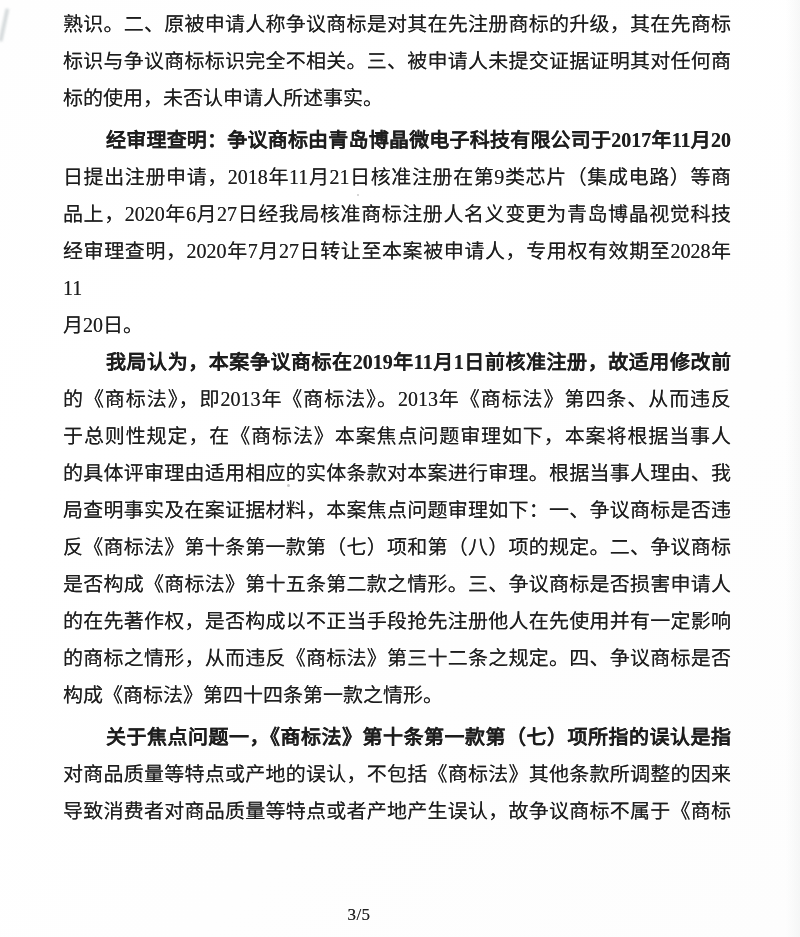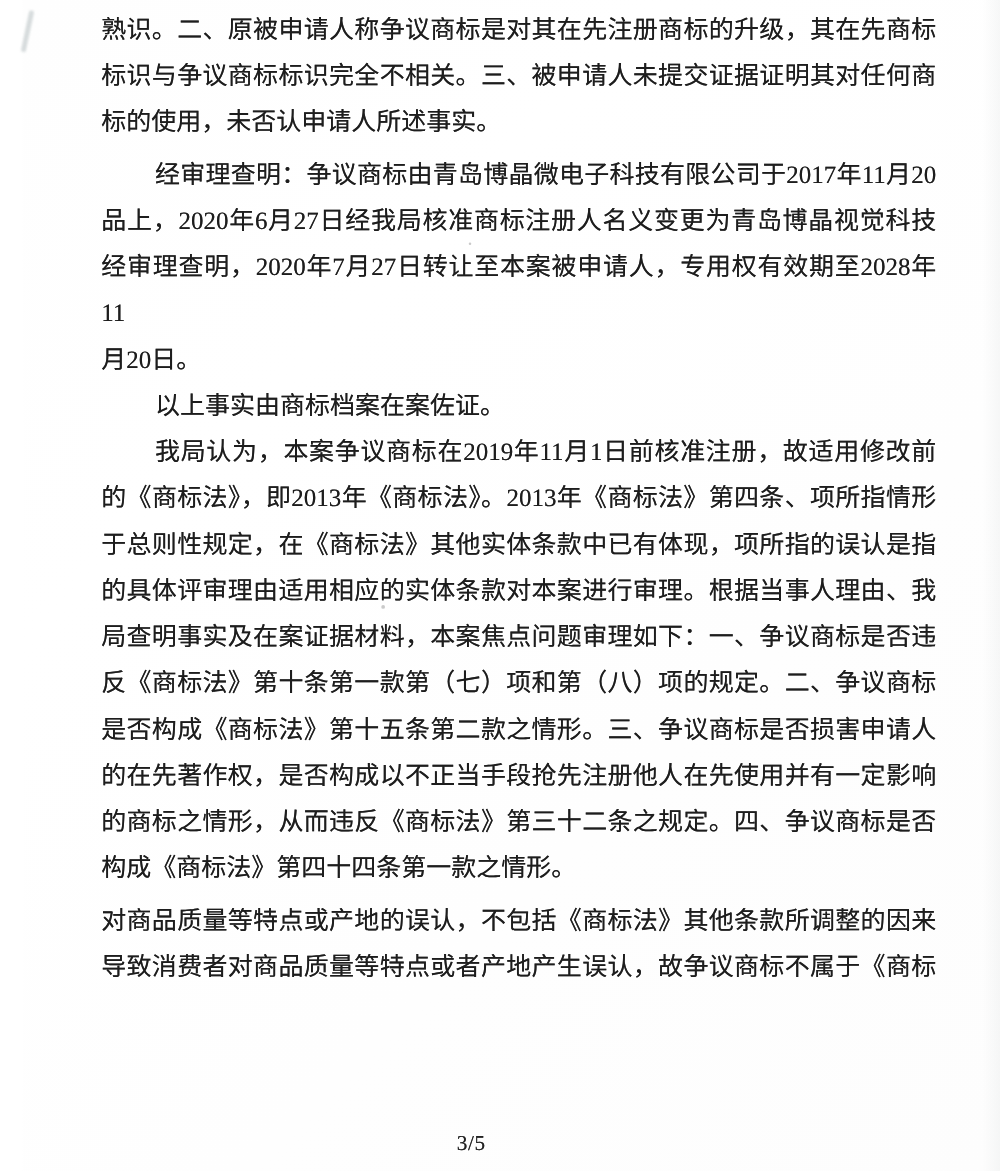--- a/index.html
+++ b/index.html
@@ -11,42 +11,41 @@
     height: 937px;
     position: relative;
     overflow: hidden;
     background: #ffffff;
     font-family: "Liberation Serif", serif;
   }
   .page {
     position: absolute;
     inset: 0;
     background: linear-gradient(135deg, #fefefe 0%, #ffffff 30%, #fdfdfd 100%);
-    margin-left: 18px;
   }
   .text-block {
     position: absolute;
     left: 63px;
     top: 6px;
     width: 668px;
     color: #1d1d1d;
     font-size: 20px;
     line-height: 37px;
     text-shadow: 0 0 0.5px rgba(30,30,30,0.75);
   }
   .para { margin: 0; }
   .para.gap { margin-top: 5px; }
   .line {
     text-align: justify;
     text-align-last: justify;
     text-justify: inter-character;
     white-space: normal;
   }
   .line.last { text-align-last: left; }
-  .line.first { text-indent: 43px; }
+  .line.first { text-indent: 43px; font-weight: bold; }
   .footer {
     position: absolute;
     top: 903px;
     left: 0;
     width: 718px;
     text-align: center;
     font-size: 17px;
     line-height: 24px;
     color: #222222;
     letter-spacing: 0.5px;
@@ -94,39 +93,38 @@
   <div class="speck s2"></div>
 
   <div class="text-block">
       <div class="para">
         <div class="line">熟识。二、原被申请人称争议商标是对其在先注册商标的升级，其在先商标</div>
         <div class="line">标识与争议商标标识完全不相关。三、被申请人未提交证据证明其对任何商</div>
         <div class="line last">标的使用，未否认申请人所述事实。</div>
       </div>
       <div class="para gap">
         <div class="line first">经审理查明：争议商标由青岛博晶微电子科技有限公司于2017年11月20</div>
+        <div class="line">日提出注册申请，2018年11月21日核准注册在第9类芯片（集成电路）等商</div>
         <div class="line">品上，2020年6月27日经我局核准商标注册人名义变更为青岛博晶视觉科技</div>
         <div class="line">经审理查明，2020年7月27日转让至本案被申请人，专用权有效期至2028年11</div>
         <div class="line last">月20日。</div>
       </div>
       <div class="para">
-        <div class="line first last">以上事实由商标档案在案佐证。</div>
-      </div>
-      <div class="para">
         <div class="line first">我局认为，本案争议商标在2019年11月1日前核准注册，故适用修改前</div>
-        <div class="line">的《商标法》，即2013年《商标法》。2013年《商标法》第四条、项所指情形</div>
-        <div class="line">于总则性规定，在《商标法》其他实体条款中已有体现，项所指的误认是指</div>
+        <div class="line">的《商标法》，即2013年《商标法》。2013年《商标法》第四条、从而违反</div>
+        <div class="line">于总则性规定，在《商标法》本案焦点问题审理如下，本案将根据当事人</div>
         <div class="line">的具体评审理由适用相应的实体条款对本案进行审理。根据当事人理由、我</div>
         <div class="line">局查明事实及在案证据材料，本案焦点问题审理如下：一、争议商标是否违</div>
         <div class="line">反《商标法》第十条第一款第（七）项和第（八）项的规定。二、争议商标</div>
         <div class="line">是否构成《商标法》第十五条第二款之情形。三、争议商标是否损害申请人</div>
         <div class="line">的在先著作权，是否构成以不正当手段抢先注册他人在先使用并有一定影响</div>
         <div class="line">的商标之情形，从而违反《商标法》第三十二条之规定。四、争议商标是否</div>
         <div class="line last">构成《商标法》第四十四条第一款之情形。</div>
       </div>
       <div class="para gap">
+        <div class="line first">关于焦点问题一，《商标法》第十条第一款第（七）项所指的误认是指</div>
         <div class="line">对商品质量等特点或产地的误认，不包括《商标法》其他条款所调整的因来</div>
         <div class="line">导致消费者对商品质量等特点或者产地产生误认，故争议商标不属于《商标</div>
       </div>
     </div>
 
   <div class="footer">3/5</div>
 </div>
 
 </body></html>

